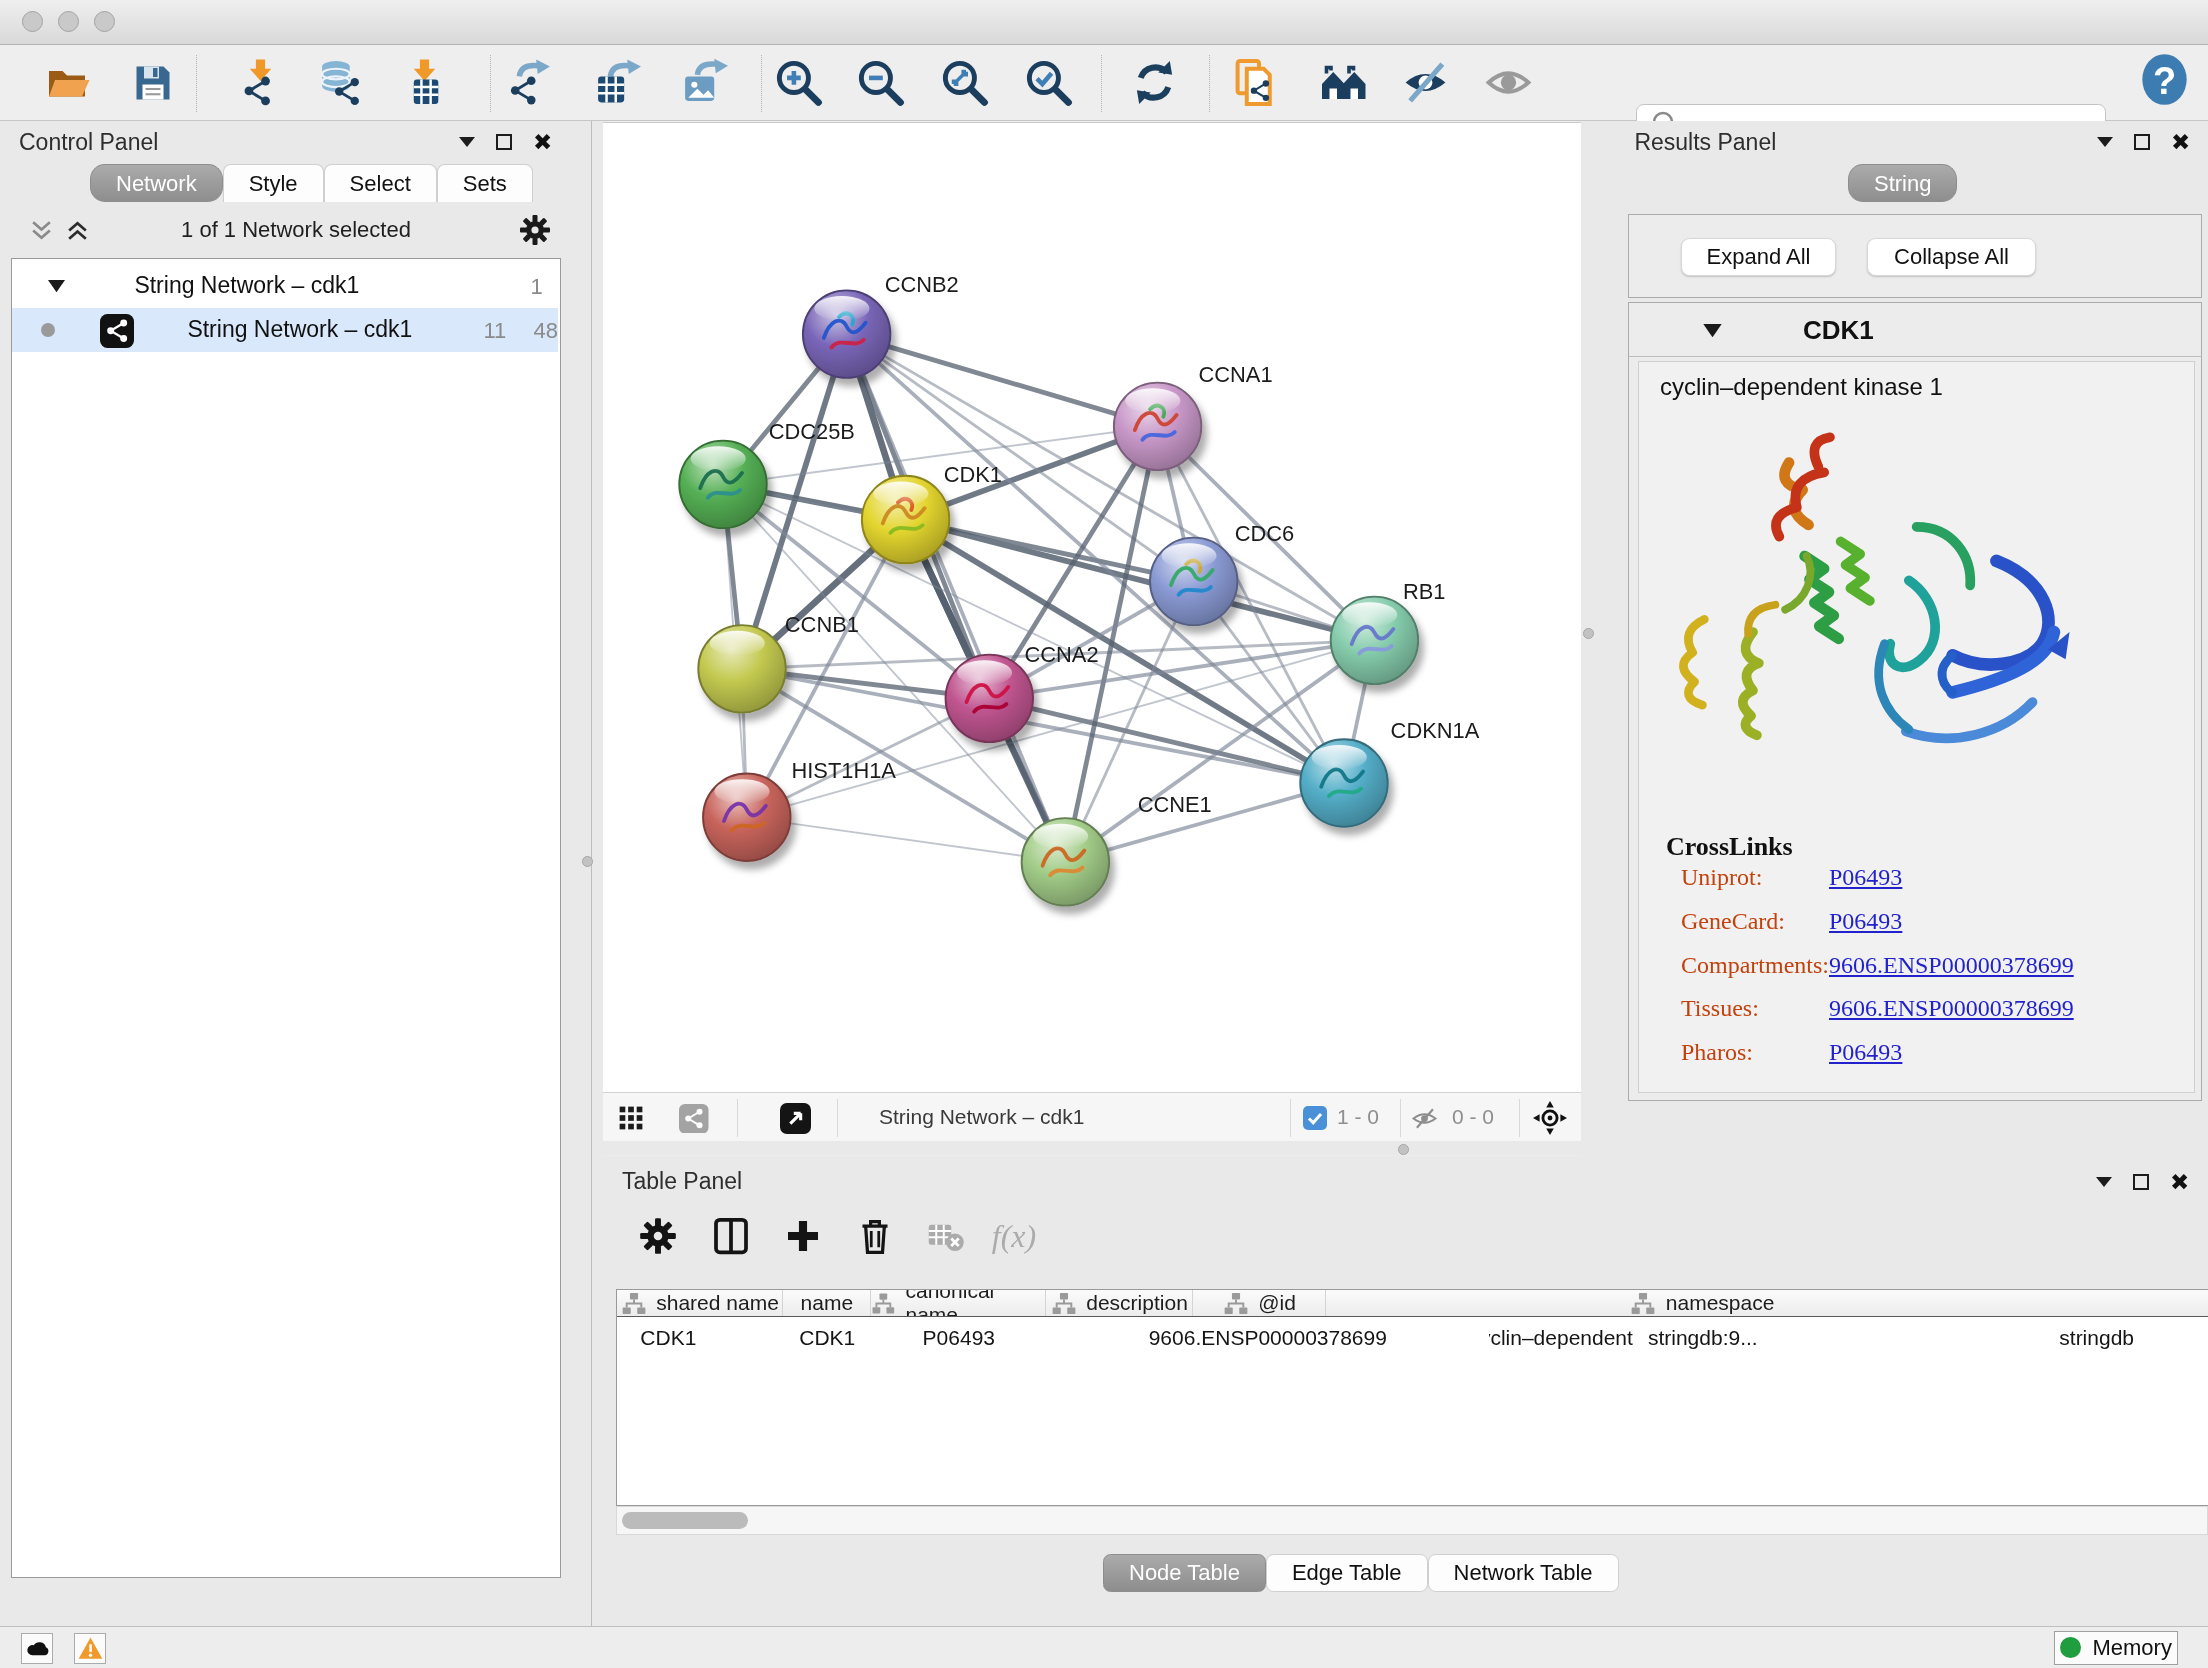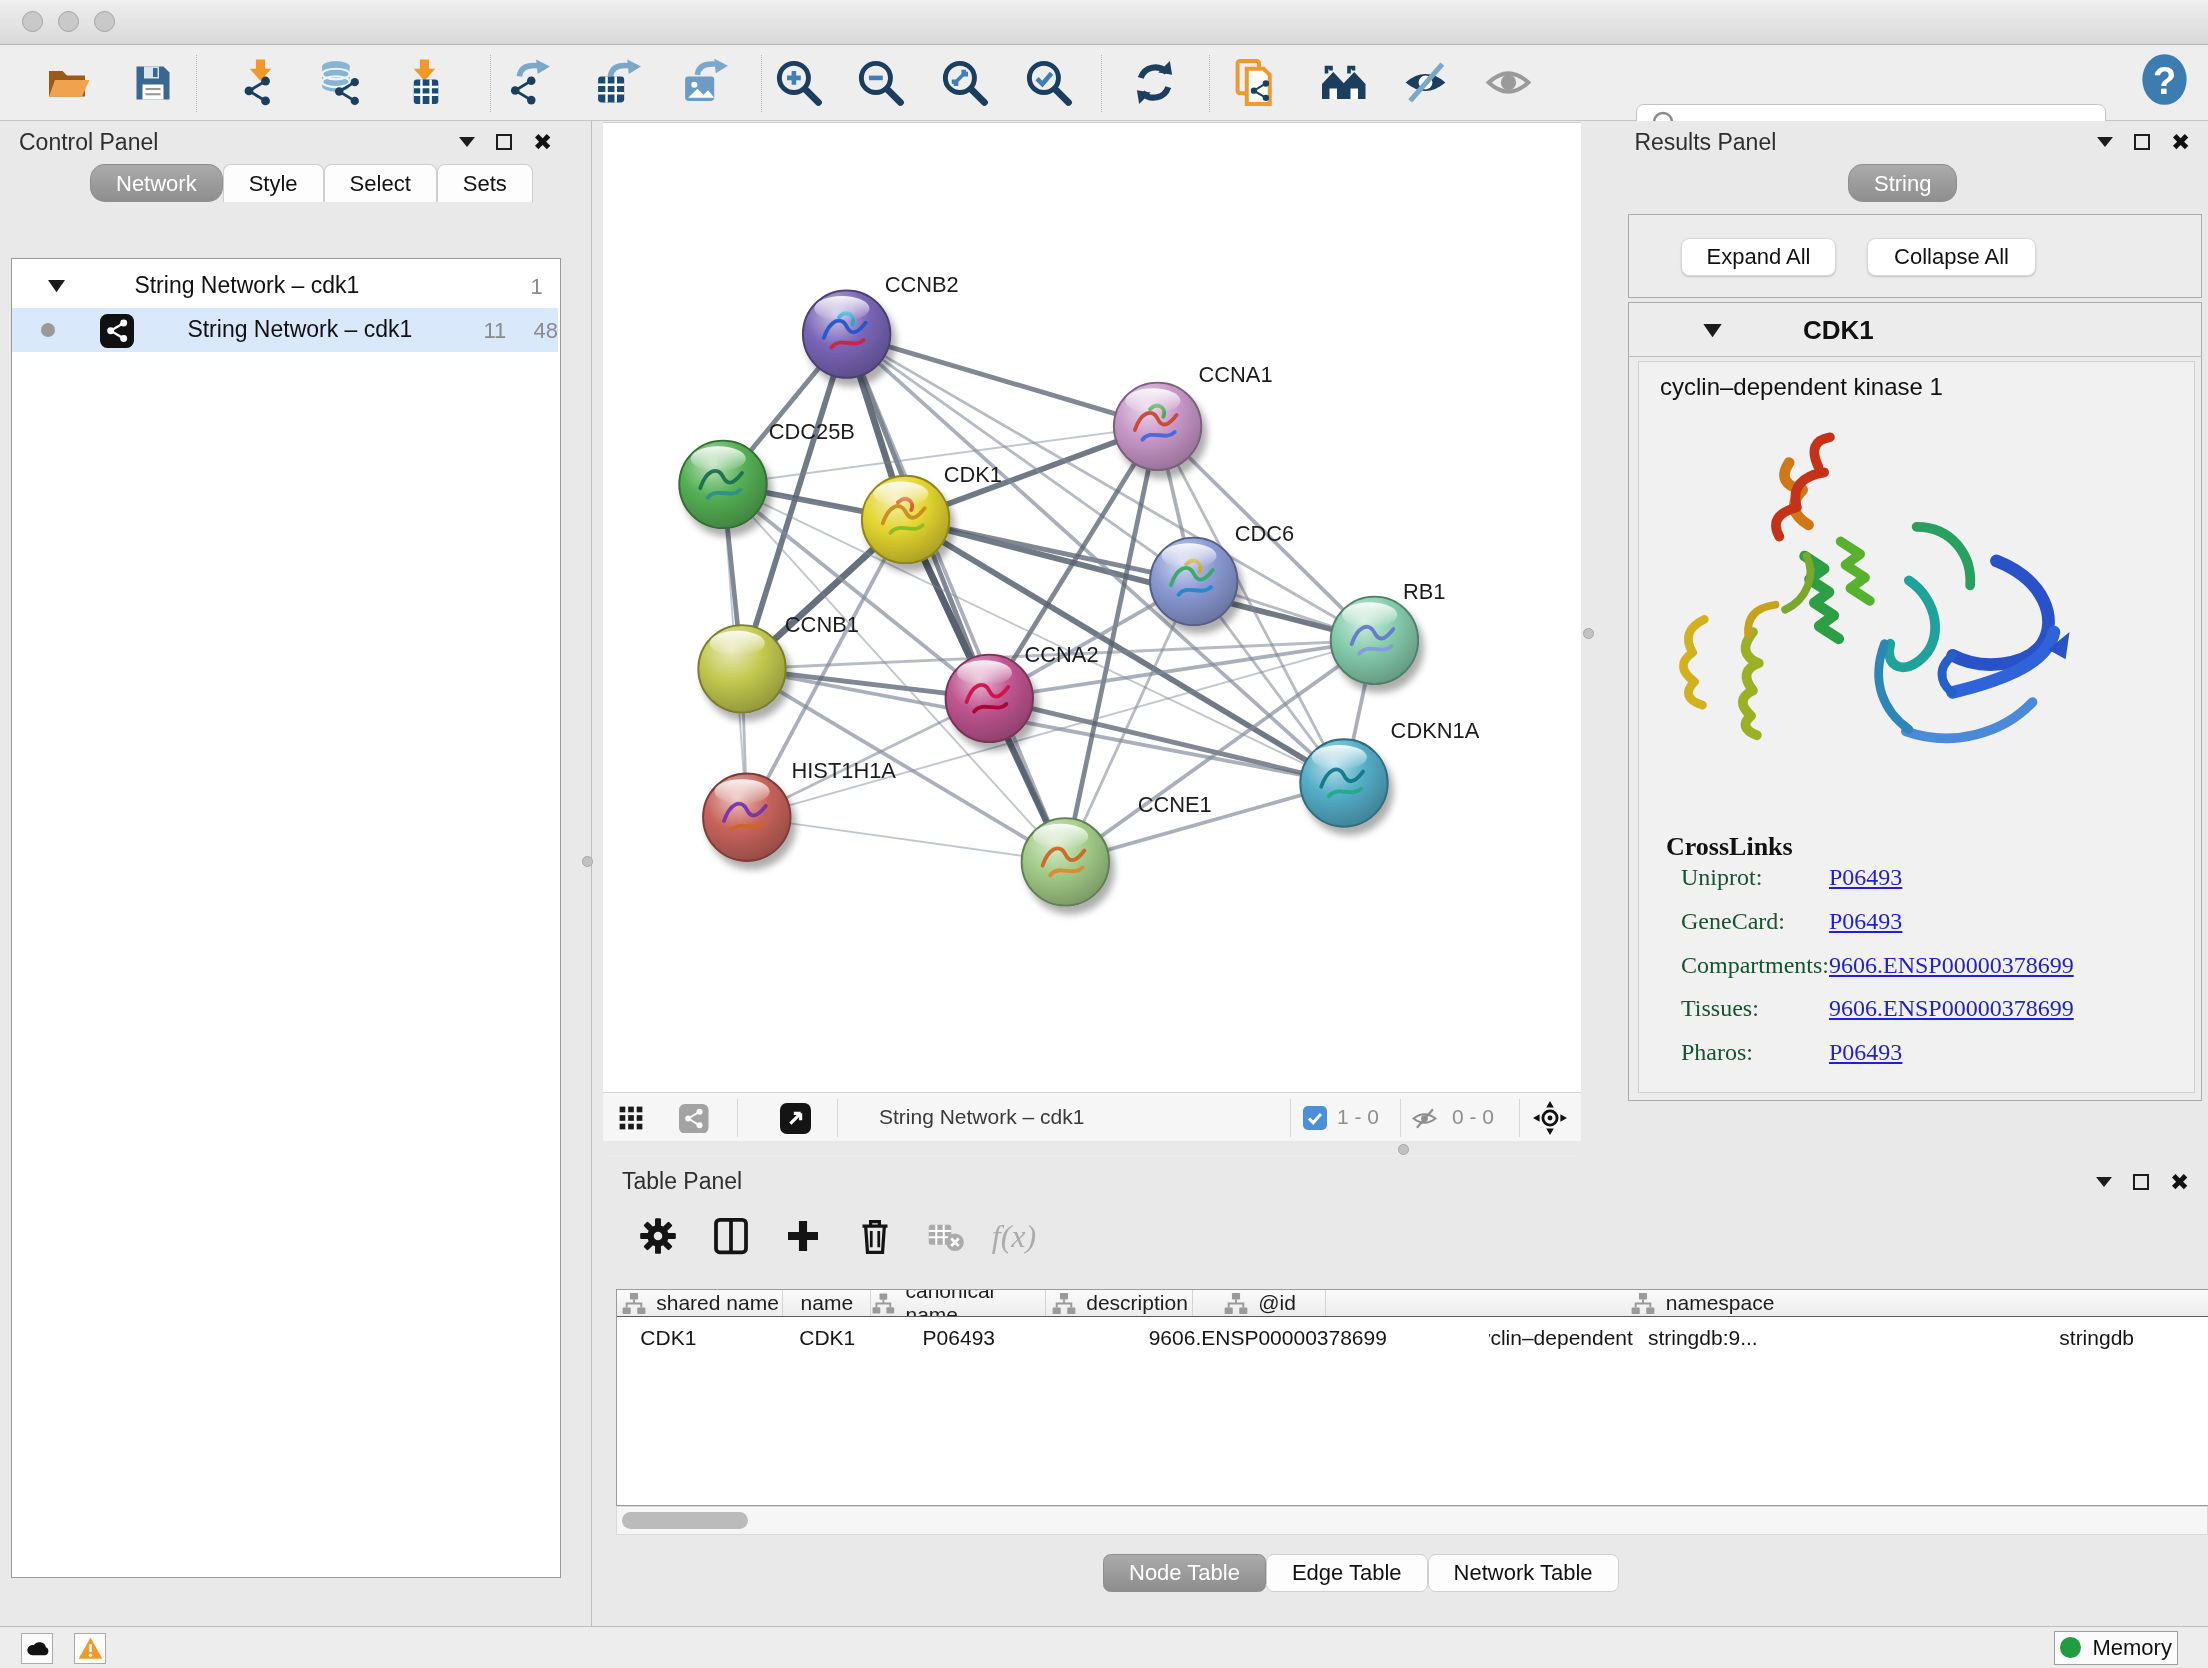--- a/index.html
+++ b/index.html
@@ -67,21 +67,21 @@
   .rp-btn { position:absolute; top:23px; height:38px; background:#ffffff; border:1px solid #d7d7d7;
     border-radius:8.6px; font-size:22px; color:#111; display:flex; align-items:center; justify-content:center;
     box-shadow:0 1px 1.9px rgba(0,0,0,0.18); }
   #rp-box { position:absolute; left:1628px; top:302px; width:574px; height:799px;
     background:#ececec; border:1px solid #ababab; }
   #rp-gene-hdr { position:absolute; left:1629px; top:303px; width:573px; height:54px;
     border-bottom:1px solid #bdbdbd; display:flex; align-items:center; }
   #rp-body { position:absolute; left:1638px; top:361px; width:557px; height:732px;
     background:#f1f1f1; border:1px solid #cfcfcf; overflow:hidden; }
   .serif { font-family:"Liberation Serif","DejaVu Serif",serif; }
-  .xlink-row { position:absolute; left:42px; font-size:24px; color:#14532d; }
+  .xlink-row { position:absolute; left:42px; font-size:24px; color:#c2410c; }
   .xlink-a { position:absolute; left:190px; color:#2222cc; text-decoration:underline; font-size:24px; }
 
   #table-panel { position:absolute; left:603px; top:1156px; width:1605px; height:471px; background:#e9e9e9; }
   .tp-icon { position:absolute; top:57px; width:46px; height:46px; display:flex; align-items:center; justify-content:center; }
   #tbl { position:absolute; left:13.3px; top:133px; width:1592px; height:217px; background:#ffffff;
     border:1px solid #9a9a9a; border-right:none; overflow:hidden; }
   #tbl-header { display:flex; height:27px; background:linear-gradient(#fbfbfb,#ececec);
     border-bottom:1.9px solid #5a5a5a; }
   .th { display:flex; align-items:center; justify-content:center; gap:9.5px; font-size:21px; color:#1d1d1d;
     border-right:1px solid #d4d4d4; overflow:hidden; flex:none; }
@@ -301,20 +301,32 @@
     <div class="hdr-tri"></div>
     <div class="hdr-box"></div>
     <div class="hdr-x">✖</div>
   </div>
   <div id="cp-tabs">
       <div class="tab active">Network</div>
       <div class="tab">Style</div>
       <div class="tab">Select</div>
       <div class="tab">Sets</div>
     </div>
+  <div id="cp-info">
+    <svg class="abs" style="left:28.5px;top:16px" width="25" height="25" viewBox="0 0 24 24">
+      <path d="M4 4 l8 7 8-7 M4 12 l8 7 8-7" stroke="#8a8a8a" stroke-width="2.6" fill="none"></path>
+    </svg>
+    <svg class="abs" style="left:65px;top:16px" width="25" height="25" viewBox="0 0 24 24">
+      <path d="M4 20 l8 -7 8 7 M4 12 l8 -7 8 7" stroke="#2c2c2c" stroke-width="2.6" fill="none"></path>
+    </svg>
+    <div id="cp-info-label">1 of 1 Network selected</div>
+    <svg class="abs" style="left:519px;top:12.4px" width="32" height="32" viewBox="0 0 32 32" color="#1a1a1a">
+      <use href="#gearg"></use>
+    </svg>
+  </div>
   <div id="net-tree">
     <div class="tree-row" style="top:5.7px">
       <svg class="abs" style="left:36px;top:15px" width="17" height="13.3" viewBox="0 0 18 14">
         <path d="M0 0 h18 l-9 13z" fill="#1a1a1a"></path>
       </svg>
       <div class="abs" style="left:122px;top:7.6px;font-size:23px;color:#111">String Network – cdk1</div>
       <div class="tree-count" style="left:518px;top:9.5px">1</div>
     </div>
     <div class="tree-row row-selected" style="top:49px">
       <div class="abs" style="left:28.5px;top:15px;width:14.3px;height:14.3px;border-radius:50%;background:#9a9a9a"></div>

